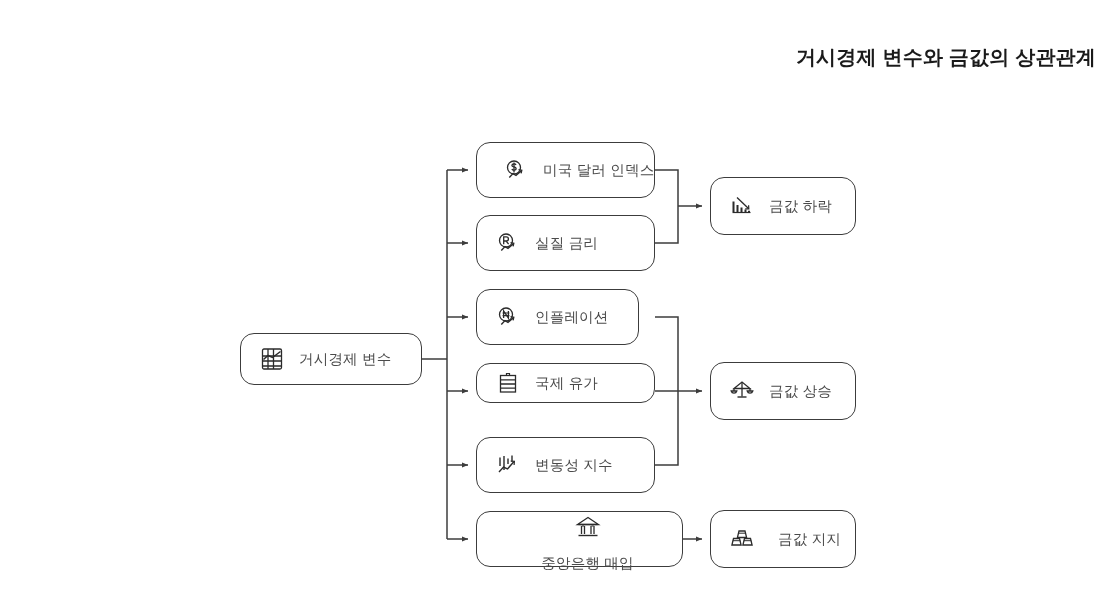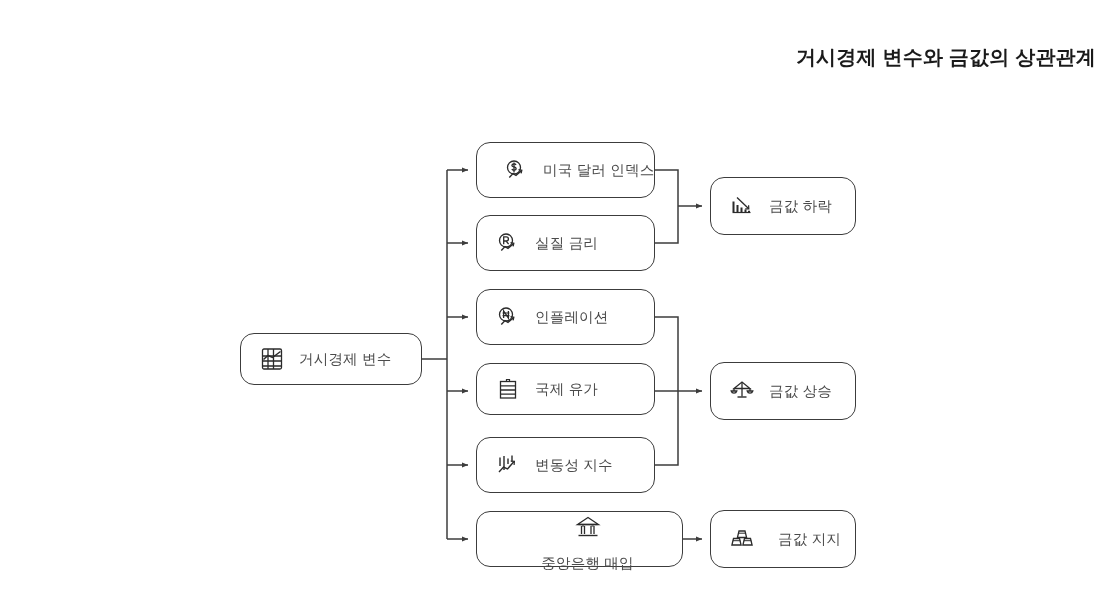--- a/index.html
+++ b/index.html
@@ -120,34 +120,34 @@
     <svg viewBox="0 0 30 30" fill="none" stroke="#2b2b2b" stroke-width="1.3">
       <circle cx="13" cy="12.5" r="6.5"></circle>
       <path d="M10.7,16.2 V8.8 h2.6 a2.1,2.1 0 0 1 0,4.2 h-2.6 M13.1,13 L15.6,16.2"></path>
       <path d="M8.3,22.5 L12,18.6 L15,20.4 L20.5,15.6" stroke-width="1.4"></path>
       <path d="M17.5,14.6 L20.8,15.2 L20.1,18.4" stroke-width="1.3"></path>
     </svg>
   </span>
   <span class="node-label">실질 금리</span>
 </div>
 
-<div class="node" style="left:476px; top:289px; width:179px; height:56px;">
+<div class="node" style="left:476px; top:289px; width:163px; height:56px;">
   <span class="node-icon">
     <svg viewBox="0 0 30 30" fill="none" stroke="#2b2b2b" stroke-width="1.3">
       <circle cx="13" cy="12.5" r="6.5"></circle>
       <path d="M10.6,16.1 V8.9 L15.4,16.1 V8.9"></path>
       <path d="M9.6,11 H16.4 M9.6,13.6 H16.4" stroke-width="1.1"></path>
       <path d="M8.3,22.5 L12,18.6 L15,20.4 L20.5,15.6" stroke-width="1.4"></path>
       <path d="M17.5,14.6 L20.8,15.2 L20.1,18.4" stroke-width="1.3"></path>
     </svg>
   </span>
   <span class="node-label">인플레이션</span>
 </div>
 
-<div class="node" style="left:476px; top:363px; width:179px; height:52px;">
+<div class="node" style="left:476px; top:363px; width:179px; height:40px;">
   <span class="node-icon">
     <svg viewBox="0 0 30 30" fill="none" stroke="#2b2b2b" stroke-width="1.3">
       <rect x="7.5" y="7.5" width="15" height="16.5"></rect>
       <path d="M7.5,11.8 H22.5 M7.5,16 H22.5 M7.5,20.2 H22.5"></path>
       <path d="M13.5,7.5 V5.5 h3 V7.5" stroke-width="1.2"></path>
     </svg>
   </span>
   <span class="node-label">국제 유가</span>
 </div>
 

